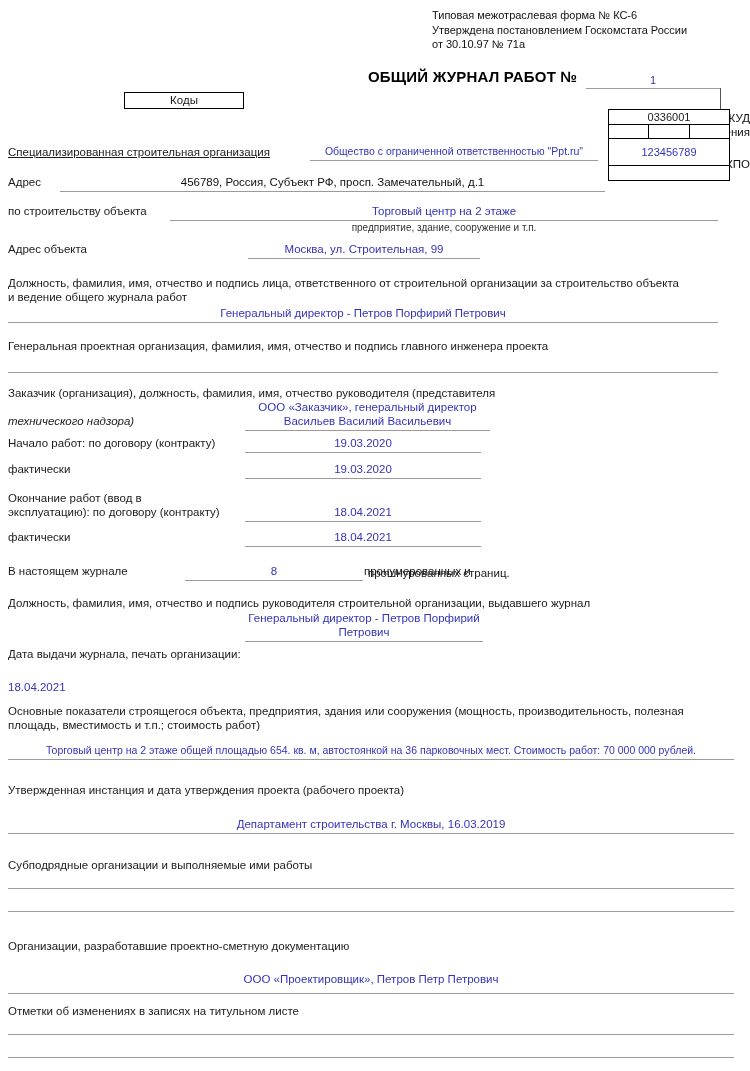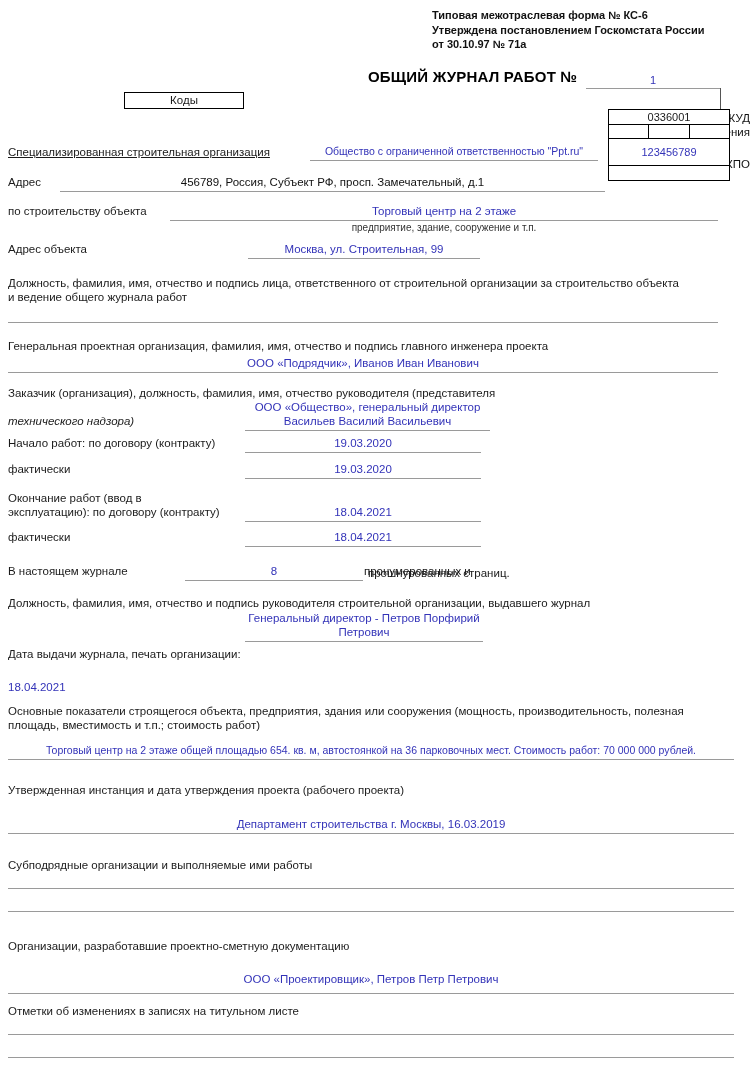--- a/index.html
+++ b/index.html
@@ -51,21 +51,20 @@
   }
 
   
   .doc-header {
     position: absolute;
     left: 432px;
     top: 8px;
     font-size: 11px;
     line-height: 14.5px;
     color: #111;
-    font-weight: bold;
   }
 
   .doc-title {
     position: absolute;
     left: 368px;
     top: 68px;
     font-size: 15px;
     font-weight: bold;
     letter-spacing: 0.2px;
     color: #000;
@@ -187,28 +186,28 @@
   <div class="val blue" style="left:170px; top:205px; width:548px;">Торговый центр на 2 этаже</div>
   <div class="caption" style="left:170px; top:222px; width:548px;">предприятие, здание, сооружение и т.п.</div>
 
   <div class="label" style="left:8px; top:243px;">Адрес объекта</div>
   <div class="rule" style="left:248px; top:258px; width:232px;"></div>
   <div class="val blue" style="left:248px; top:243px; width:232px;">Москва, ул. Строительная, 99</div>
 
   <div class="label" style="left:8px; top:277px;">Должность, фамилия, имя, отчество и подпись лица, ответственного от строительной организации за строительство объекта</div>
   <div class="label" style="left:8px; top:291px;">и ведение общего журнала работ</div>
   <div class="rule" style="left:8px; top:322px; width:710px;"></div>
+  <div class="val blue" style="left:8px; top:307px; width:710px;">Генеральный директор - Петров Порфирий Петрович</div>
 
   <div class="label" style="left:8px; top:340px;">Генеральная проектная организация, фамилия, имя, отчество и подпись главного инженера проекта</div>
   <div class="rule" style="left:8px; top:372px; width:710px;"></div>
-  <div class="val blue" style="left:8px; top:357px; width:710px;">ООО «Подрядчик», Иванов Иван Иванович</div>
 
   <div class="label" style="left:8px; top:387px;">Заказчик (организация), должность, фамилия, имя, отчество руководителя (представителя</div>
   <div class="label" style="left:8px; top:415px;font-style:italic;">технического надзора)</div>
-  <div class="val blue" style="left:245px; top:401px; width:245px;">ООО «Общество», генеральный директор</div>
+  <div class="val blue" style="left:245px; top:401px; width:245px;">ООО «Заказчик», генеральный директор</div>
   <div class="val blue" style="left:245px; top:415px; width:245px;">Васильев Василий Васильевич</div>
   <div class="rule" style="left:245px; top:430px; width:245px;"></div>
 
   <div class="label" style="left:8px; top:437px;">Начало работ: по договору (контракту)</div>
   <div class="rule" style="left:245px; top:452px; width:236px;"></div>
   <div class="val blue" style="left:245px; top:437px; width:236px;">19.03.2020</div>
 
   <div class="label" style="left:8px; top:463px;">фактически</div>
   <div class="rule" style="left:245px; top:478px; width:236px;"></div>
   <div class="val blue" style="left:245px; top:463px; width:236px;">19.03.2020</div>

